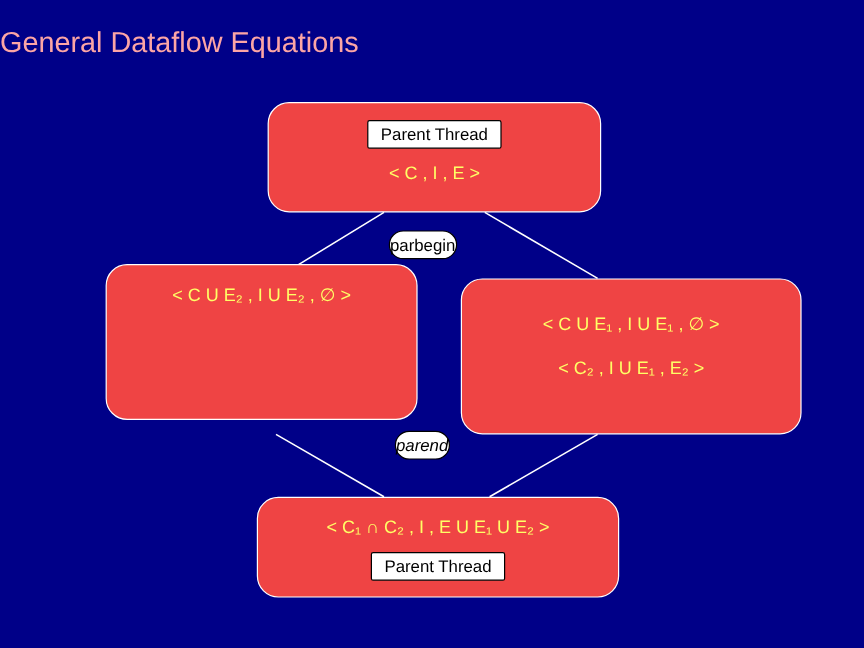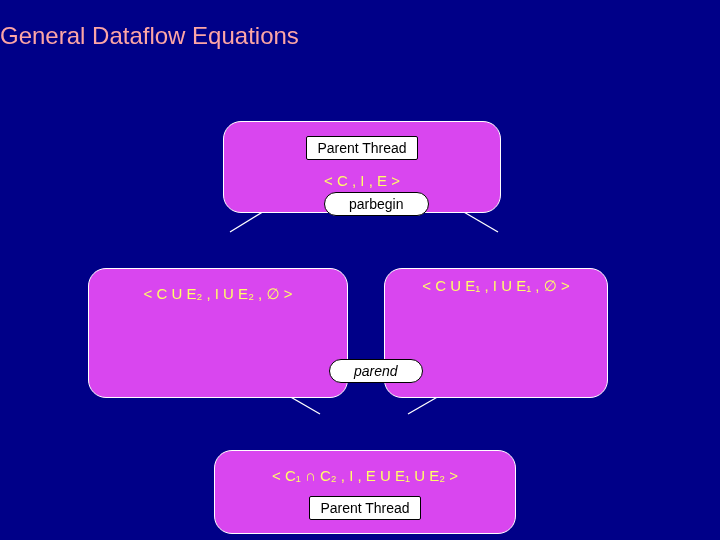--- a/index.html
+++ b/index.html
@@ -13,53 +13,52 @@
     color: #fca5a5;
     font-size: 24px;
     text-align: left;
     width: 100%;
     position: absolute;
     top: 22px;
     font-weight: normal;
   }
   .node {
     position: absolute;
-    background: #d946ef;
+    background: #ef4444;
     border: 1.5px solid #ffffff;
     border-radius: 18px;
     text-align: center;
-    margin-top: 36px;
   }
   .node-white {
     background: #ffffff;
     color: #000000;
     border: 1px solid #000;
     font-size: 14px;
     padding: 3px 10px;
     display: inline-block;
     border-radius: 2px;
   }
   .node-white.pill {
     border-radius: 14px;
-    padding: 3px 24px;
+    padding: 3px 0;
   }
   .eq {
     color: #ffff66;
     font-size: 15px;
     white-space: nowrap;
     text-align: right;
   }
   .edge {
     position: absolute;
     pointer-events: none;
   }
   
   #n-parent-top   { left: 223px; top:  85px; width: 278px; height: 92px; padding-top: 10px; }
-  #n-thread1      { left:  88px; top: 232px; width: 260px; height: 130px; padding-top: 12px; }
-  #n-thread2      { left: 384px; top: 232px; width: 224px; height: 130px; padding-top: 4px; }
+  #n-thread1      { left:  88px; top: 220px; width: 260px; height: 130px; padding-top: 12px; }
+  #n-thread2      { left: 384px; top: 232px; width: 284px; height: 130px; padding-top: 24px; }
   #n-parent-bot   { left: 214px; top: 414px; width: 302px; height: 84px; padding-top: 12px; }
 
   #lbl-parbegin   { position:absolute; left: 324px; top: 192px; }
   #lbl-parend     { position:absolute; left: 329px; top: 359px; font-style: italic; }
 
   .stack > * { margin: 4px auto; display: block; width: fit-content; }
   .stack .gap { height: 4px; }
 </style>
 </head>
 <body>
@@ -91,20 +90,21 @@
     <span class="gap"></span>
     <span class="gap"></span>
   </div>
 </div>
 
 <div id="n-thread2" class="node">
   <div class="stack">
     <span class="eq">&lt; C U E₁ , I U E₁ , ∅ &gt;</span>
     <span class="gap"></span>
     <span class="gap"></span>
+    <span class="eq">&lt; C₂ , I U E₁ , E₂ &gt;</span>
   </div>
 </div>
 
 <span id="lbl-parend" class="node-white pill">parend</span>
 
 <div id="n-parent-bot" class="node">
   <div class="stack">
     <span class="eq">&lt; C₁ ∩ C₂ , I , E U E₁ U E₂ &gt;</span>
     <span class="gap"></span>
     <span class="node-white">Parent Thread</span>

